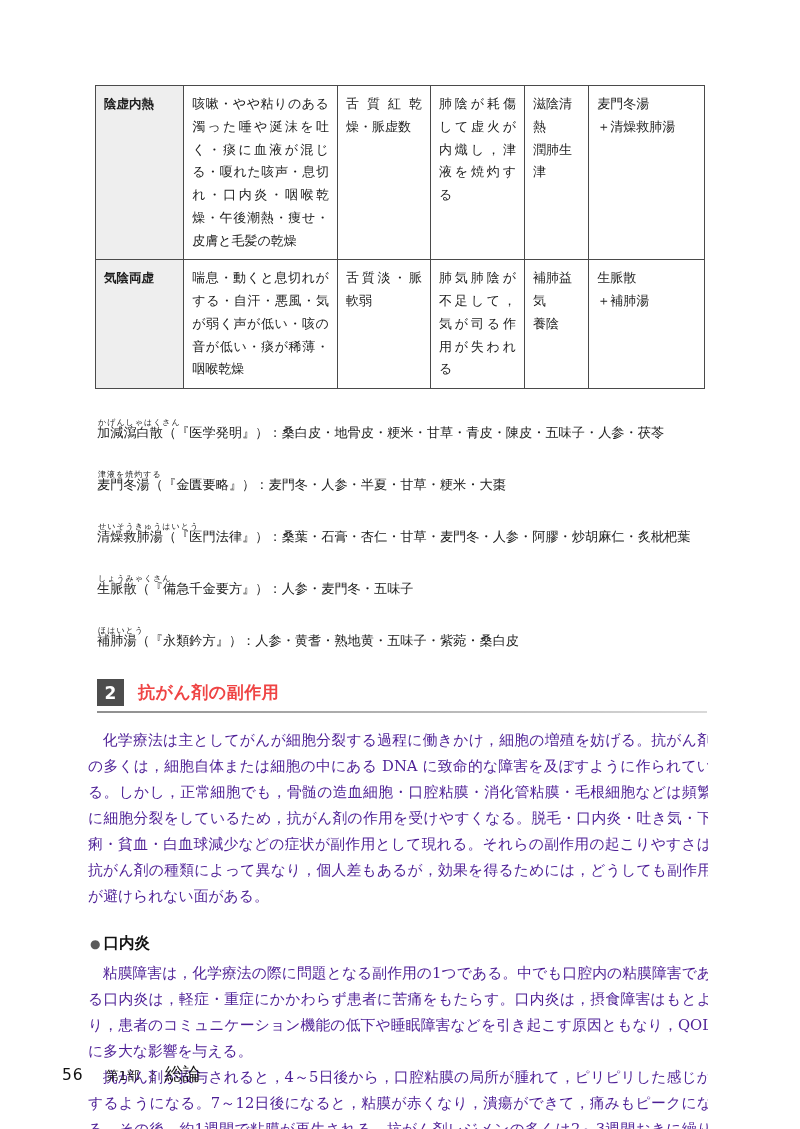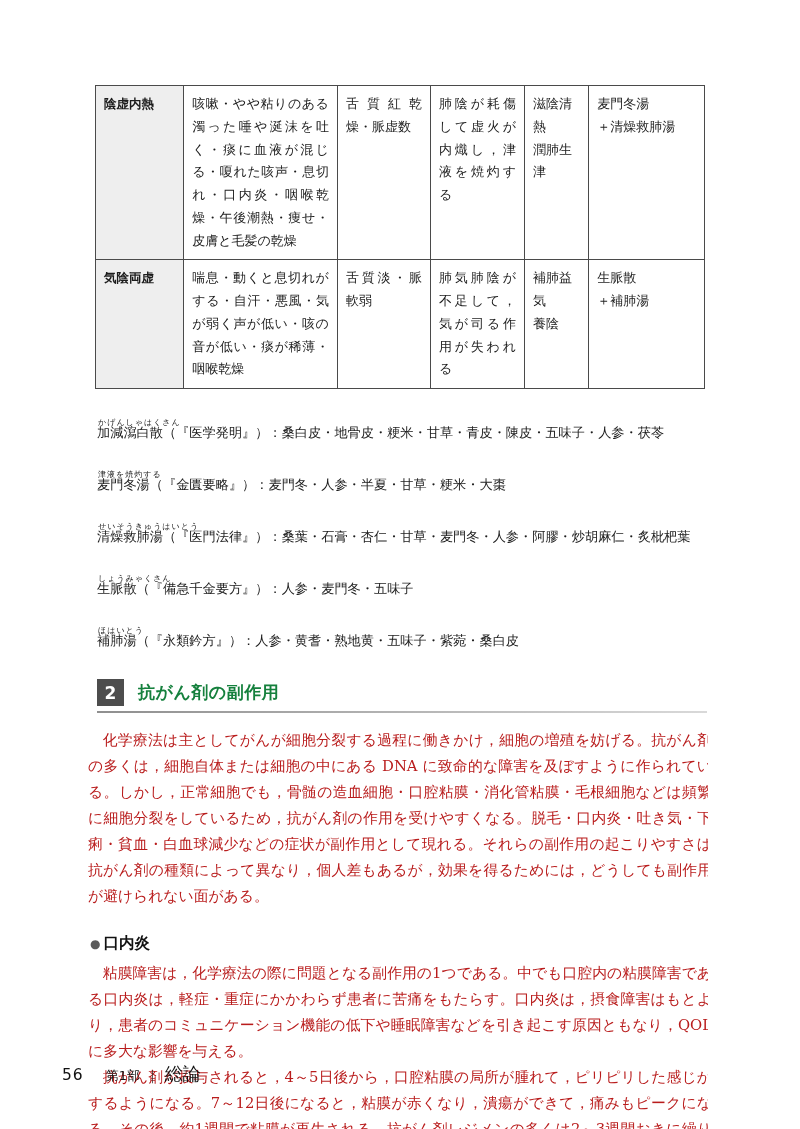--- a/index.html
+++ b/index.html
@@ -82,38 +82,38 @@
     width:27px;height:27px;
     background:#4d4d4d;
     color:#ffffff;
     font-size:17px;
     font-weight:bold;
   }
   .sec-title{
     margin-left:14px;
     font-size:17px;
     font-weight:bold;
-    color:#15803d;
+    color:#ef4444;
     letter-spacing:0.5px;
   }
   .sec-rule{
     margin:5px 0 0 97px;
     width:610px;height:2px;
     background:linear-gradient(to right,#8f8f8f,#d9d9d9);
   }
 
   
   .body-block{margin:14px 0 0 88px;width:624px;}
   p.body-para{
     margin:0;
     font-size:14.8px;
     line-height:26px;
     text-align:justify;
     text-indent:1em;
-    color:#b91c1c;
+    color:#4c1d95;
   }
   p.body-para + p.body-para{margin-top:0;}
 
   
   .subsection{
     margin:24px 0 6px 90px;
     font-family:"DejaVu Sans","Liberation Sans",sans-serif;
     font-size:15.5px;
     font-weight:bold;
     color:#111;

